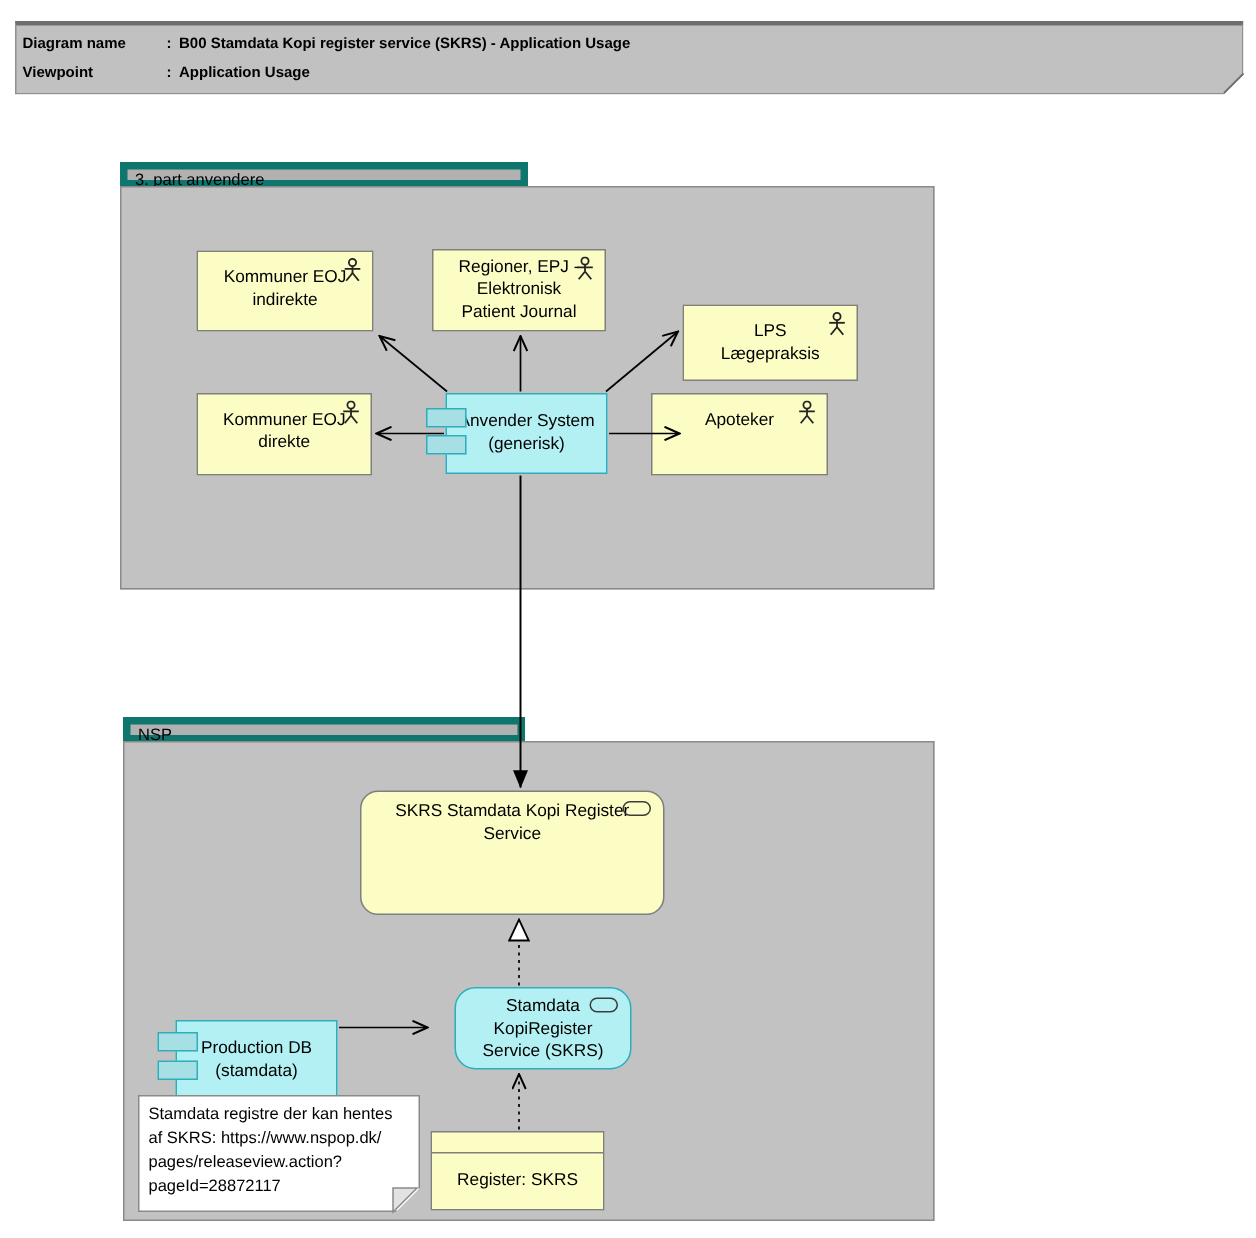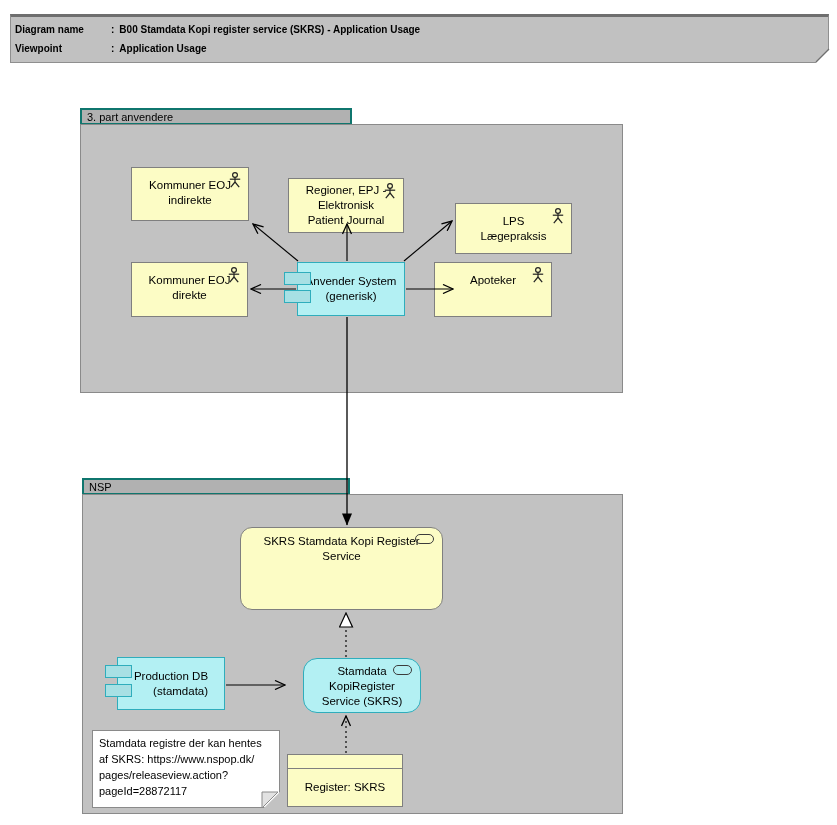--- a/index.html
+++ b/index.html
@@ -10,21 +10,21 @@
   .title-note{position:absolute;left:10px;top:14px;width:819px;height:49px;box-sizing:border-box;
     background:#c1c1c1;border-top:3px solid #6e6e6e;border-left:1px solid #8f8f8f;
     border-right:1px solid #8f8f8f;border-bottom:1px solid #8f8f8f;
     clip-path:polygon(0 0,100% 0,100% calc(100% - 13px),calc(100% - 13px) 100%,0 100%);
     padding:3px 0 0 4px;font-size:10px;font-weight:bold;line-height:19px;}
   .title-row{display:flex;}
   .title-label{display:inline-block;width:96px;}
   .title-sep{display:inline-block;margin-right:5px;}
 
   
-  .group-tab{position:absolute;box-sizing:border-box;background:#b1b1b1;border:2px solid #0f766e;
+  .group-tab{position:absolute;box-sizing:border-box;background:#b1b1b1;border:5px solid #0f766e;
     font-size:11px;padding:1px 0 0 5px;z-index:1;}
   .group-body{position:absolute;box-sizing:border-box;background:#c2c2c2;border:1px solid #8a8a8a;z-index:1;}
   #tab-third{left:80px;top:108px;width:272px;height:17px;}
   #body-third{left:80px;top:124px;width:543px;height:269px;}
   #tab-nsp{left:82px;top:478px;width:268px;height:17px;}
   #body-nsp{left:82px;top:494px;width:541px;height:320px;}
 
   
   .node{position:absolute;box-sizing:border-box;z-index:10;font-size:11.5px;line-height:15px;
     text-align:center;}
@@ -38,27 +38,27 @@
   .obj-label{position:absolute;left:0;top:13px;width:100%;height:calc(100% - 13px);
     display:flex;align-items:center;justify-content:center;}
 
   .actor-icon{position:absolute;top:4px;right:7px;width:12px;height:16px;}
   .stadium-icon{position:absolute;top:6px;right:8px;width:17px;height:8px;
     border:1.4px solid #3c3c3c;border-radius:8px;}
   .ctab{position:absolute;box-sizing:border-box;width:27px;height:13px;background:#a7e0e4;
     border:1.5px solid #2fadbc;left:-14px;}
 
   #n-kommuner-indirekte{left:131px;top:167px;width:118px;height:54px;}
-  #n-regioner{left:288px;top:178px;width:116px;height:55px;padding-top:4px;}
+  #n-regioner{left:288px;top:166px;width:116px;height:55px;padding-top:4px;}
   #n-lps{left:455px;top:167px;width:117px;height:51px;margin-top:36px;}
   #n-kommuner-direkte{left:131px;top:262px;width:117px;height:55px;}
   #n-apoteker{left:434px;top:262px;width:118px;height:55px;}
   #n-anvender{left:297px;top:262px;width:108px;height:54px;}
   #n-skrs-service{left:240px;top:527px;width:203px;height:83px;}
-  #n-production{left:117px;top:657px;width:108px;height:53px;text-align:right;}
+  #n-production{left:117px;top:680px;width:108px;height:53px;}
   #n-stamdata{left:287px;top:658px;width:118px;height:55px;}
   #n-register{left:287px;top:754px;width:116px;height:53px;text-align:center;}
 
   
   .note{position:absolute;left:92px;top:730px;width:188px;height:78px;box-sizing:border-box;
     background:#fff;border:1px solid #8a8a8a;z-index:10;
     clip-path:polygon(0 0,100% 0,100% calc(100% - 16px),calc(100% - 16px) 100%,0 100%);
     font-size:11px;line-height:16px;text-align:left;padding:4px 4px 0 6px;}
 
   

